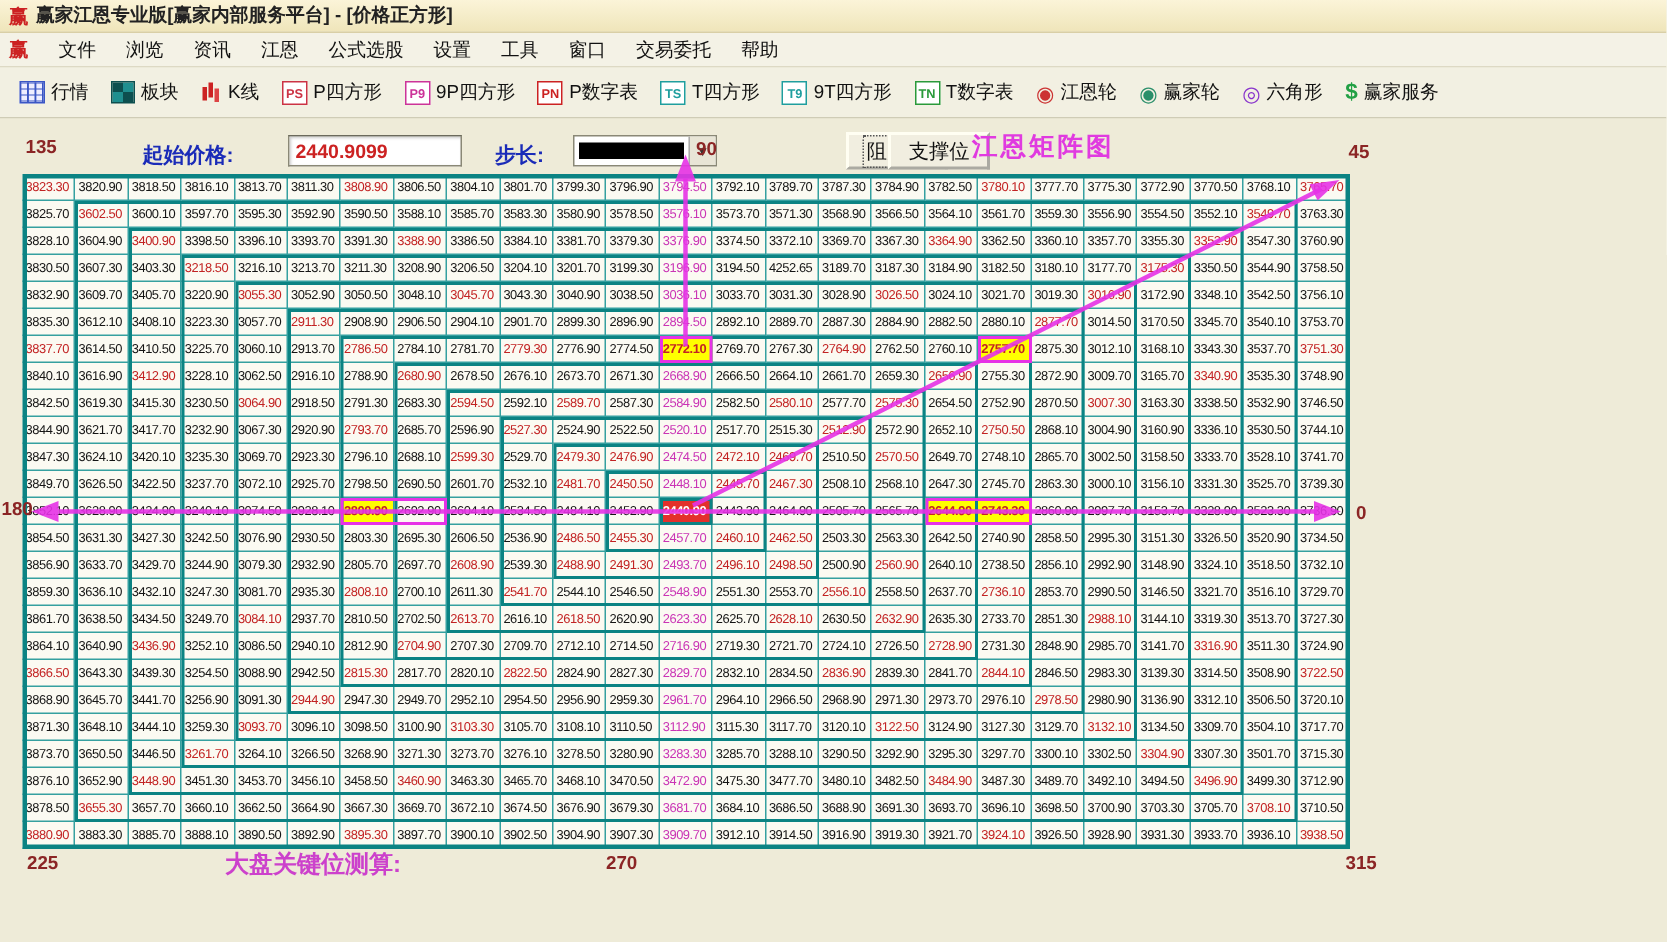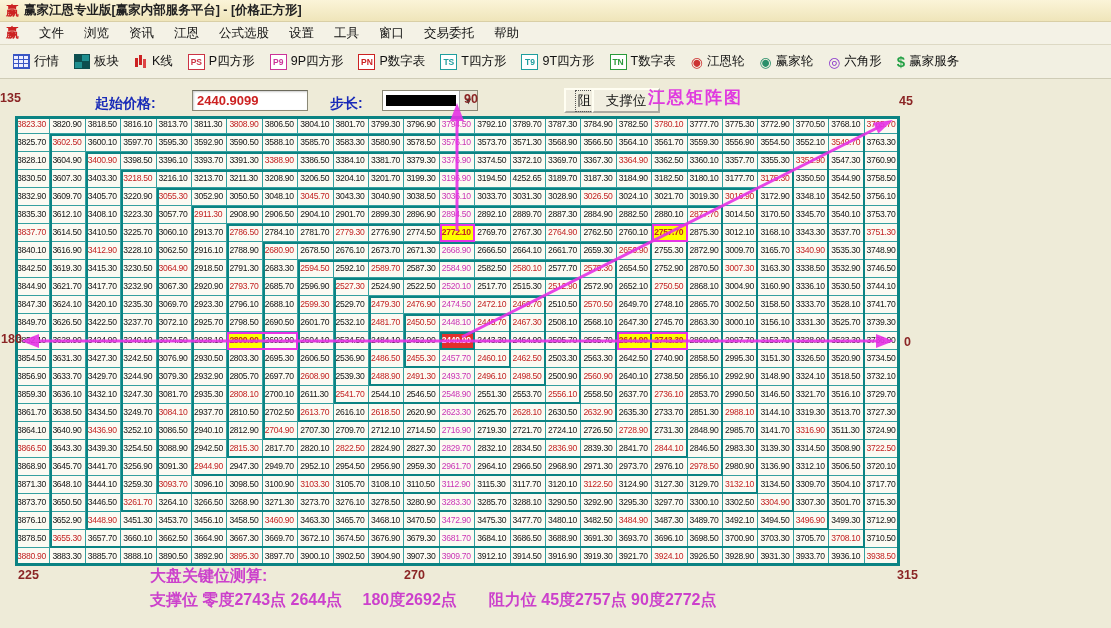--- a/index.html
+++ b/index.html
@@ -817,36 +817,35 @@
         <div class="ring" style="left: 8%; top: 8%; width: 84%; height: 84%;"></div>
         <div class="ring" style="left: 4%; top: 4%; width: 92%; height: 92%;"></div>
         <div class="ring outer" style="left: 0%; top: 0%; width: 100%; height: 100%;"></div>
         <div class="kbox" style="left: 24%; top: 48%; width: 8%; height: 4%;"></div>
         <div class="kbox" style="left: 68%; top: 48%; width: 8%; height: 4%;"></div>
         <div class="kbox" style="left: 48%; top: 24%; width: 4%; height: 4%;"></div>
         <div class="kbox" style="left: 72%; top: 24%; width: 4%; height: 4%;"></div>
       </div>
 
     <div id="anglelabels">
-        <span class="anglelabel" style="left: 0; top: 12px;">135</span>
+        <span class="anglelabel" style="left: 17px; top: 12px;">135</span>
         <span class="anglelabel" style="left: 464px; top: 13px;">90</span>
         <span class="anglelabel" style="left: 899px; top: 15px;">45</span>
         <span class="anglelabel" style="left: 1px; top: 253px;">180</span>
         <span class="anglelabel" style="left: 904px; top: 256px;">0</span>
         <span class="anglelabel" style="left: 3px; top: 489px; margin-left: 15px;">225</span>
         <span class="anglelabel" style="left: 404px; top: 489px;">270</span>
         <span class="anglelabel" style="left: 897px; top: 489px;">315</span>
       </div>
 
     <svg class="arrows" width="896" height="500" viewBox="0 0 896 500">
       <line x1="24" y1="262" x2="863" y2="262" stroke="#e632e6" stroke-width="3" opacity="0.9"></line>
       <polygon points="6,262 24,255 24,269" fill="#e632e6" opacity="0.9"></polygon>
       <polygon points="879,262 861,255 861,269" fill="#e632e6" opacity="0.9"></polygon>
       <line x1="442" y1="40" x2="442" y2="152" stroke="#e632e6" stroke-width="3" opacity="0.9"></line>
       <polygon points="442,24 435,42 449,42" fill="#e632e6" opacity="0.9"></polygon>
       <line x1="447" y1="258" x2="866" y2="47" stroke="#e632e6" stroke-width="3" opacity="0.9"></line>
       <polygon points="878,41 863.4,54.6 858,43.8" fill="#e632e6" opacity="0.9"></polygon>
     </svg>
 
     <span class="footer1" style="left:150px;top:487px;">大盘关键位测算:</span>
-    <span class="footer2" style="left:150px;top:511px;">支撑位  零度2743点  2644点　 180度2692点　　阻力位  45度2757点  90度2772点</span>
   </div>
 </div>
 
 </body></html>

